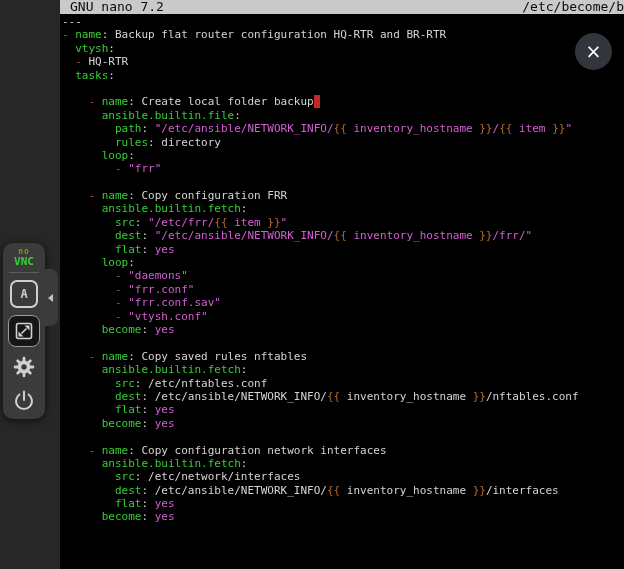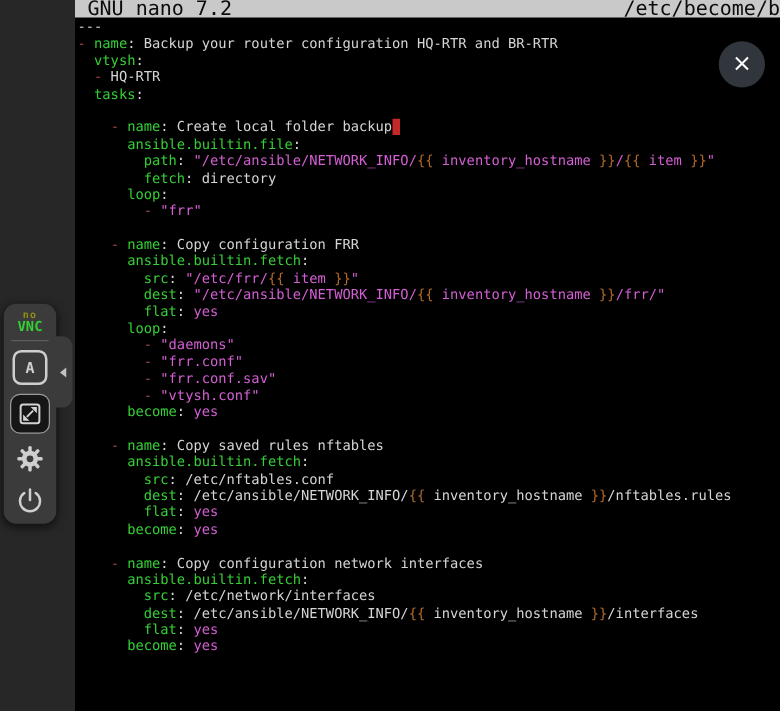--- a/index.html
+++ b/index.html
@@ -21,21 +21,21 @@
   #divider{width:30px;border-top:1px solid #5d5d5d;margin-top:5px}
   .vbtn{margin-top:7px;display:flex;align-items:center;justify-content:center;cursor:pointer}
   #btn-keyboard{width:28px;height:28px;border:2px solid #cfcfcf;border-radius:7px;color:#cfcfcf;
                 font-size:12px;font-weight:bold;font-family:"DejaVu Sans Mono",monospace}
   #btn-fullscreen{width:32px;height:32px;background:#161616;border:1px solid #9a9a9a;border-radius:8px}
   #btn-settings{width:28px;height:26px}
   #btn-power{width:28px;height:26px}
 
   
   #terminal{position:absolute;left:60px;top:0;width:564px;height:569px;background:#000;cursor:text}
-  #titlebar{height:14px;background:var(--titlebar_bg,#c9c9c9);color:#0b0b0b;font-size:16px;line-height:14px;
+  #titlebar{height:14px;background:var(--titlebar_bg,#c9c9c9);color:#0b0b0b;font-size:13px;line-height:14px;
             display:flex;justify-content:space-between;padding-left:10px;overflow:hidden;white-space:nowrap}
   #code{padding:1px 0 0 2px}
   .code-line{white-space:pre;height:13.4px;font-size:11px;line-height:13.4px;color:var(--default,#d4d4d4)}
   .tok-d{color:var(--default,#d4d4d4)}
   .tok-k{color:var(--key,#35cf35)}
   .tok-s{color:var(--string,#d45fd4)}
   .tok-j{color:var(--jinja,#b06a28)}
   .tok-r{color:var(--dash,#a94a4a)}
   .tok-cur{background:var(--cursor,#c32727)}
 
@@ -100,48 +100,48 @@
     </div>
   </div>
 
   <div id="terminal">
     <div id="titlebar">
       <span>GNU nano 7.2</span>
       <span>/etc/become/b</span>
     </div>
     <div id="code">
         <div class="code-line"><span class="tok-d">---</span></div>
-        <div class="code-line"><span class="tok-r">-</span><span class="tok-d"> </span><span class="tok-k">name</span><span class="tok-d">: Backup your router configuration HQ-RTR and BR-RTR</span></div>
+        <div class="code-line"><span class="tok-r">-</span><span class="tok-d"> </span><span class="tok-k">name</span><span class="tok-d">: Backup flat router configuration HQ-RTR and BR-RTR</span></div>
         <div class="code-line"><span class="tok-k">  vtysh</span><span class="tok-d">:</span></div>
         <div class="code-line"><span class="tok-d">  </span><span class="tok-r">-</span><span class="tok-d"> HQ-RTR</span></div>
         <div class="code-line"><span class="tok-k">  tasks</span><span class="tok-d">:</span></div>
         <div class="code-line"></div>
         <div class="code-line"><span class="tok-d">    </span><span class="tok-r">-</span><span class="tok-d"> </span><span class="tok-k">name</span><span class="tok-d">: Create local folder backup</span><span class="tok-cur"> </span></div>
         <div class="code-line"><span class="tok-k">      ansible.builtin.file</span><span class="tok-d">:</span></div>
         <div class="code-line"><span class="tok-k">        path</span><span class="tok-d">: </span><span class="tok-s">"/etc/ansible/NETWORK_INFO/</span><span class="tok-j">{{</span><span class="tok-s"> inventory_hostname </span><span class="tok-j">}}</span><span class="tok-s">/</span><span class="tok-j">{{</span><span class="tok-s"> item </span><span class="tok-j">}}</span><span class="tok-s">"</span></div>
-        <div class="code-line"><span class="tok-k">        fetch</span><span class="tok-d">: directory</span></div>
+        <div class="code-line"><span class="tok-k">        rules</span><span class="tok-d">: directory</span></div>
         <div class="code-line"><span class="tok-k">      loop</span><span class="tok-d">:</span></div>
         <div class="code-line"><span class="tok-d">        </span><span class="tok-r">-</span><span class="tok-d"> </span><span class="tok-s">"frr"</span></div>
         <div class="code-line"></div>
         <div class="code-line"><span class="tok-d">    </span><span class="tok-r">-</span><span class="tok-d"> </span><span class="tok-k">name</span><span class="tok-d">: Copy configuration FRR</span></div>
         <div class="code-line"><span class="tok-k">      ansible.builtin.fetch</span><span class="tok-d">:</span></div>
         <div class="code-line"><span class="tok-k">        src</span><span class="tok-d">: </span><span class="tok-s">"/etc/frr/</span><span class="tok-j">{{</span><span class="tok-s"> item </span><span class="tok-j">}}</span><span class="tok-s">"</span></div>
         <div class="code-line"><span class="tok-k">        dest</span><span class="tok-d">: </span><span class="tok-s">"/etc/ansible/NETWORK_INFO/</span><span class="tok-j">{{</span><span class="tok-s"> inventory_hostname </span><span class="tok-j">}}</span><span class="tok-s">/frr/"</span></div>
         <div class="code-line"><span class="tok-k">        flat</span><span class="tok-d">: </span><span class="tok-s">yes</span></div>
         <div class="code-line"><span class="tok-k">      loop</span><span class="tok-d">:</span></div>
         <div class="code-line"><span class="tok-d">        </span><span class="tok-r">-</span><span class="tok-d"> </span><span class="tok-s">"daemons"</span></div>
         <div class="code-line"><span class="tok-d">        </span><span class="tok-r">-</span><span class="tok-d"> </span><span class="tok-s">"frr.conf"</span></div>
         <div class="code-line"><span class="tok-d">        </span><span class="tok-r">-</span><span class="tok-d"> </span><span class="tok-s">"frr.conf.sav"</span></div>
         <div class="code-line"><span class="tok-d">        </span><span class="tok-r">-</span><span class="tok-d"> </span><span class="tok-s">"vtysh.conf"</span></div>
         <div class="code-line"><span class="tok-k">      become</span><span class="tok-d">: </span><span class="tok-s">yes</span></div>
         <div class="code-line"></div>
         <div class="code-line"><span class="tok-d">    </span><span class="tok-r">-</span><span class="tok-d"> </span><span class="tok-k">name</span><span class="tok-d">: Copy saved rules nftables</span></div>
         <div class="code-line"><span class="tok-k">      ansible.builtin.fetch</span><span class="tok-d">:</span></div>
         <div class="code-line"><span class="tok-k">        src</span><span class="tok-d">: /etc/nftables.conf</span></div>
-        <div class="code-line"><span class="tok-k">        dest</span><span class="tok-d">: /etc/ansible/NETWORK_INFO/</span><span class="tok-j">{{</span><span class="tok-d"> inventory_hostname </span><span class="tok-j">}}</span><span class="tok-d">/nftables.rules</span></div>
+        <div class="code-line"><span class="tok-k">        dest</span><span class="tok-d">: /etc/ansible/NETWORK_INFO/</span><span class="tok-j">{{</span><span class="tok-d"> inventory_hostname </span><span class="tok-j">}}</span><span class="tok-d">/nftables.conf</span></div>
         <div class="code-line"><span class="tok-k">        flat</span><span class="tok-d">: </span><span class="tok-s">yes</span></div>
         <div class="code-line"><span class="tok-k">      become</span><span class="tok-d">: </span><span class="tok-s">yes</span></div>
         <div class="code-line"></div>
         <div class="code-line"><span class="tok-d">    </span><span class="tok-r">-</span><span class="tok-d"> </span><span class="tok-k">name</span><span class="tok-d">: Copy configuration network interfaces</span></div>
         <div class="code-line"><span class="tok-k">      ansible.builtin.fetch</span><span class="tok-d">:</span></div>
         <div class="code-line"><span class="tok-k">        src</span><span class="tok-d">: /etc/network/interfaces</span></div>
         <div class="code-line"><span class="tok-k">        dest</span><span class="tok-d">: /etc/ansible/NETWORK_INFO/</span><span class="tok-j">{{</span><span class="tok-d"> inventory_hostname </span><span class="tok-j">}}</span><span class="tok-d">/interfaces</span></div>
         <div class="code-line"><span class="tok-k">        flat</span><span class="tok-d">: </span><span class="tok-s">yes</span></div>
         <div class="code-line"><span class="tok-k">      become</span><span class="tok-d">: </span><span class="tok-s">yes</span></div>
       </div>

